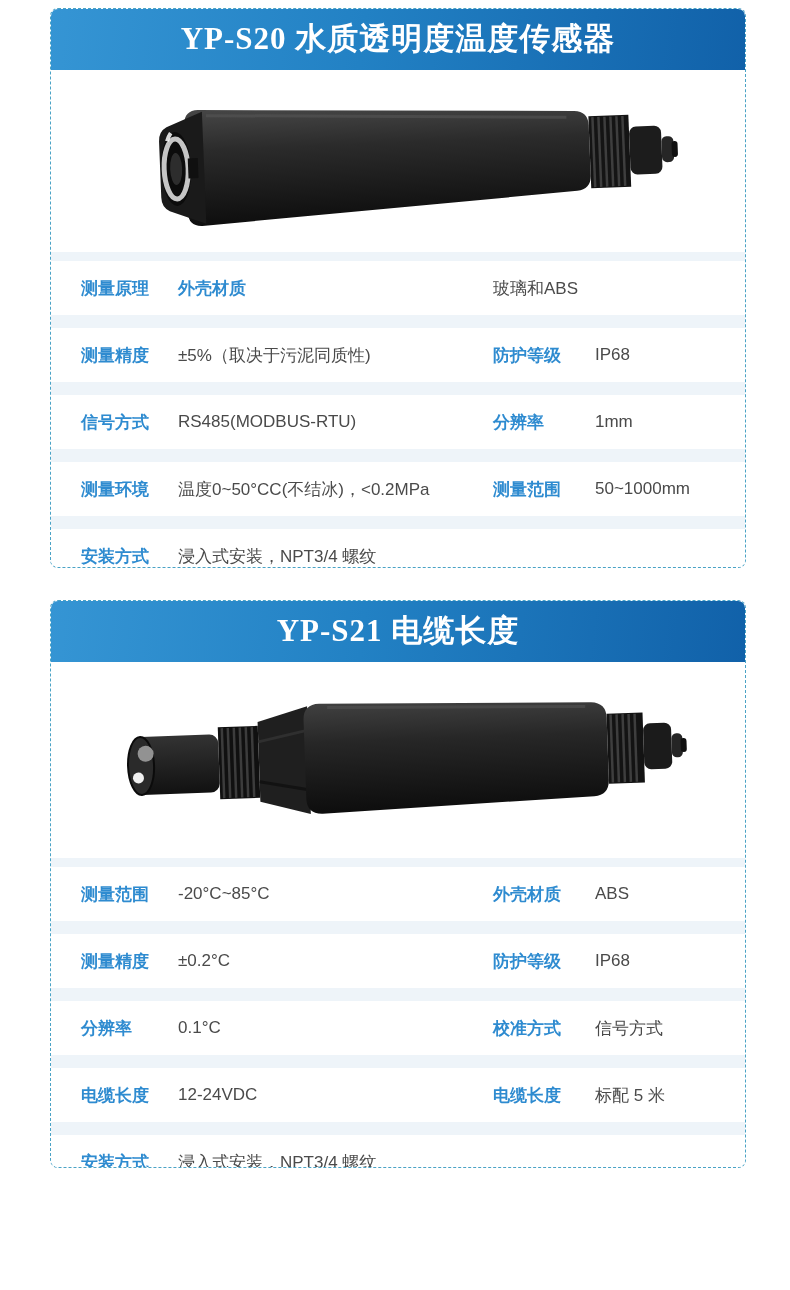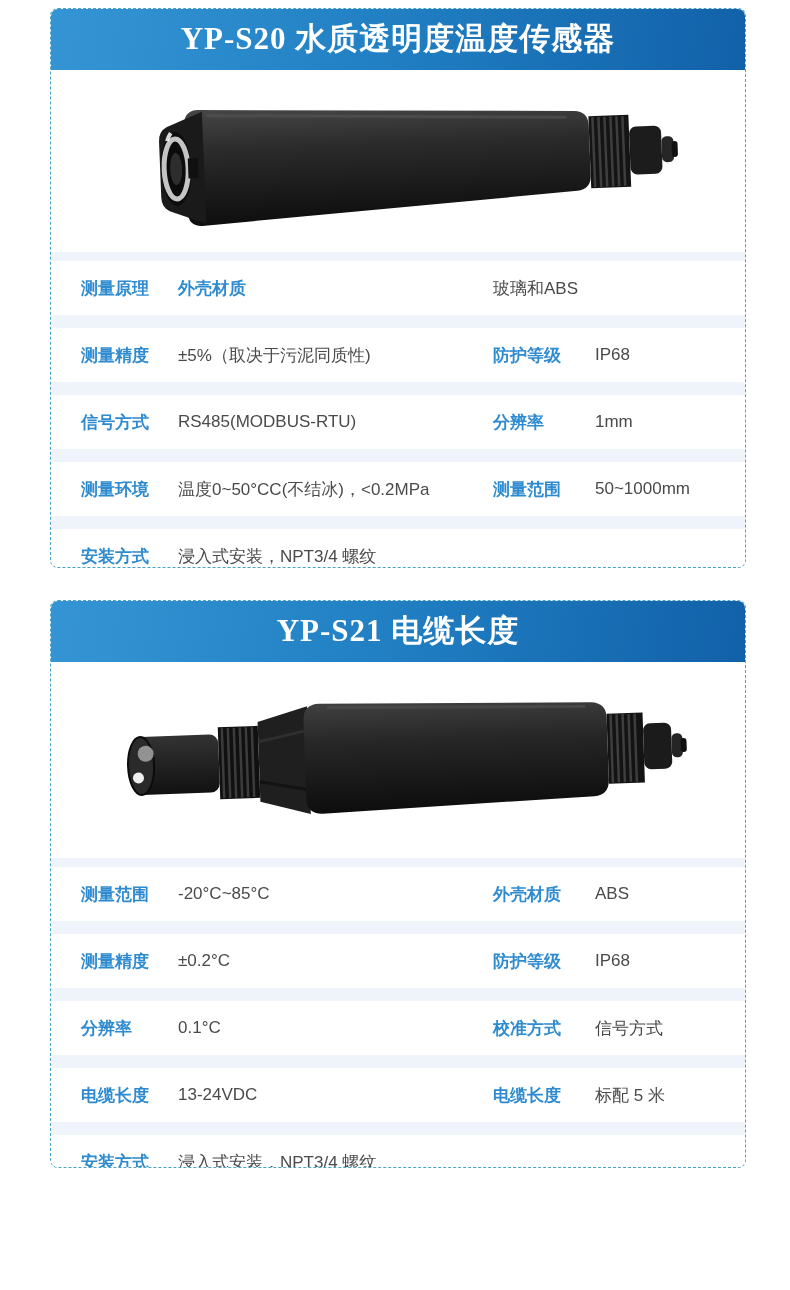--- a/index.html
+++ b/index.html
@@ -199,21 +199,21 @@
           <span class="spec-value">IP68</span>
         </div>
         <div class="spec-row">
           <span class="spec-label">分辨率</span>
           <span class="spec-value">0.1°C</span>
           <span class="spec-label">校准方式</span>
           <span class="spec-value">信号方式</span>
         </div>
         <div class="spec-row">
           <span class="spec-label">电缆长度</span>
-          <span class="spec-value">13-24VDC</span>
+          <span class="spec-value">12-24VDC</span>
           <span class="spec-label">电缆长度</span>
           <span class="spec-value">标配 5 米</span>
         </div>
         <div class="spec-row">
           <span class="spec-label">安装方式</span>
           <span class="spec-value">浸入式安装，NPT3/4 螺纹</span>
           <span class="spec-label"></span>
           <span class="spec-value"></span>
         </div>
       </div>

